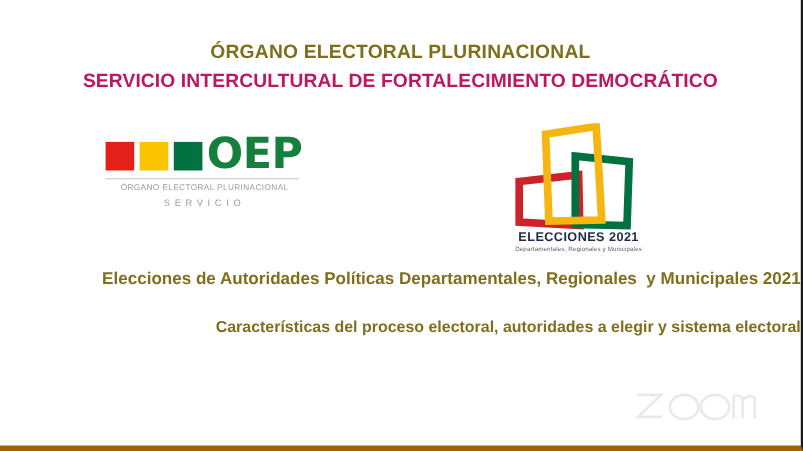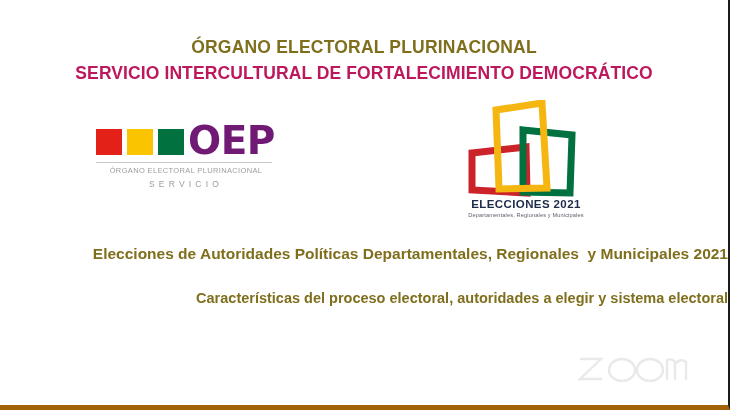--- a/index.html
+++ b/index.html
@@ -73,21 +73,21 @@
     width: 26px;
     height: 26px;
     display: block;
   }
   .sq.red    { background: #e32119; }
   .sq.yellow { background: #fbc400; }
   .sq.green  { background: #00713f; }
   .oep-letters {
     font-size: 39px;
     font-weight: bold;
-    color: #701a75;
+    color: #15803d;
     line-height: 0.88;
     letter-spacing: -0.5px;
     margin-left: 4px;
     margin-top: -2px;
     font-family: "DejaVu Sans", sans-serif;
   }
   .oep-rule {
     width: 176px;
     height: 1px;
     background: #c9c9c9;
@@ -107,21 +107,21 @@
     font-size: 8.5px;
     color: #9d9d9d;
     letter-spacing: 4.2px;
     margin-top: 4px;
   }
 
   
   .elec-logo {
     position: absolute;
     left: 446px;
-    top: 4px;
+    top: 16px;
     width: 160px;
     height: 125px;
   }
   .elec-mark {
     position: absolute;
     left: 8px;
     top: 0;
     width: 145px;
     height: 98px;
   }

